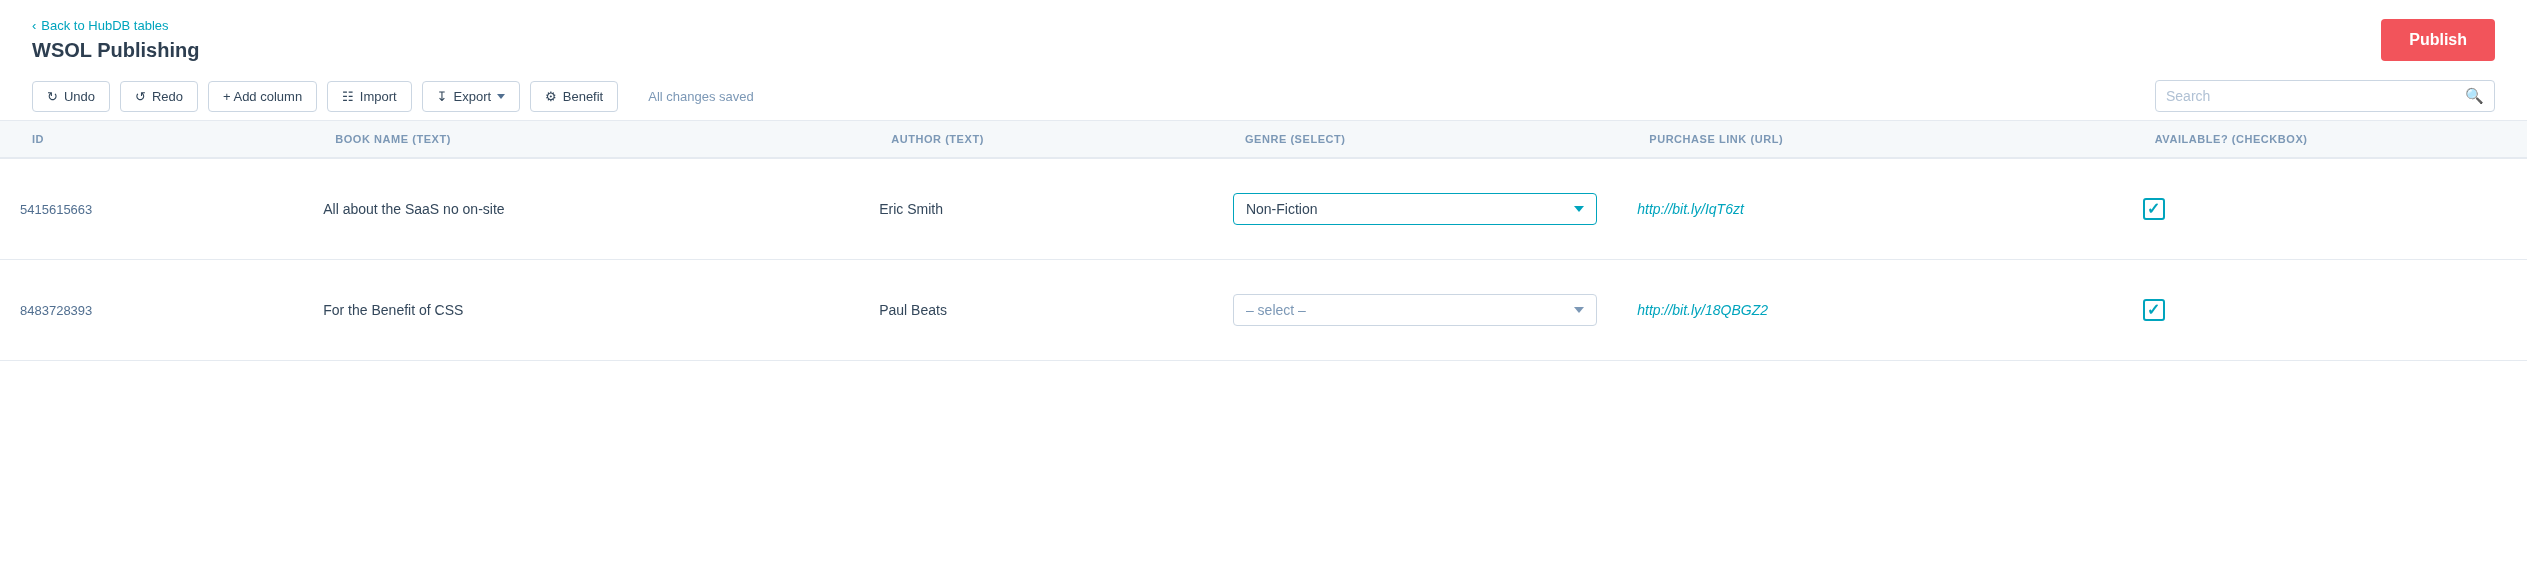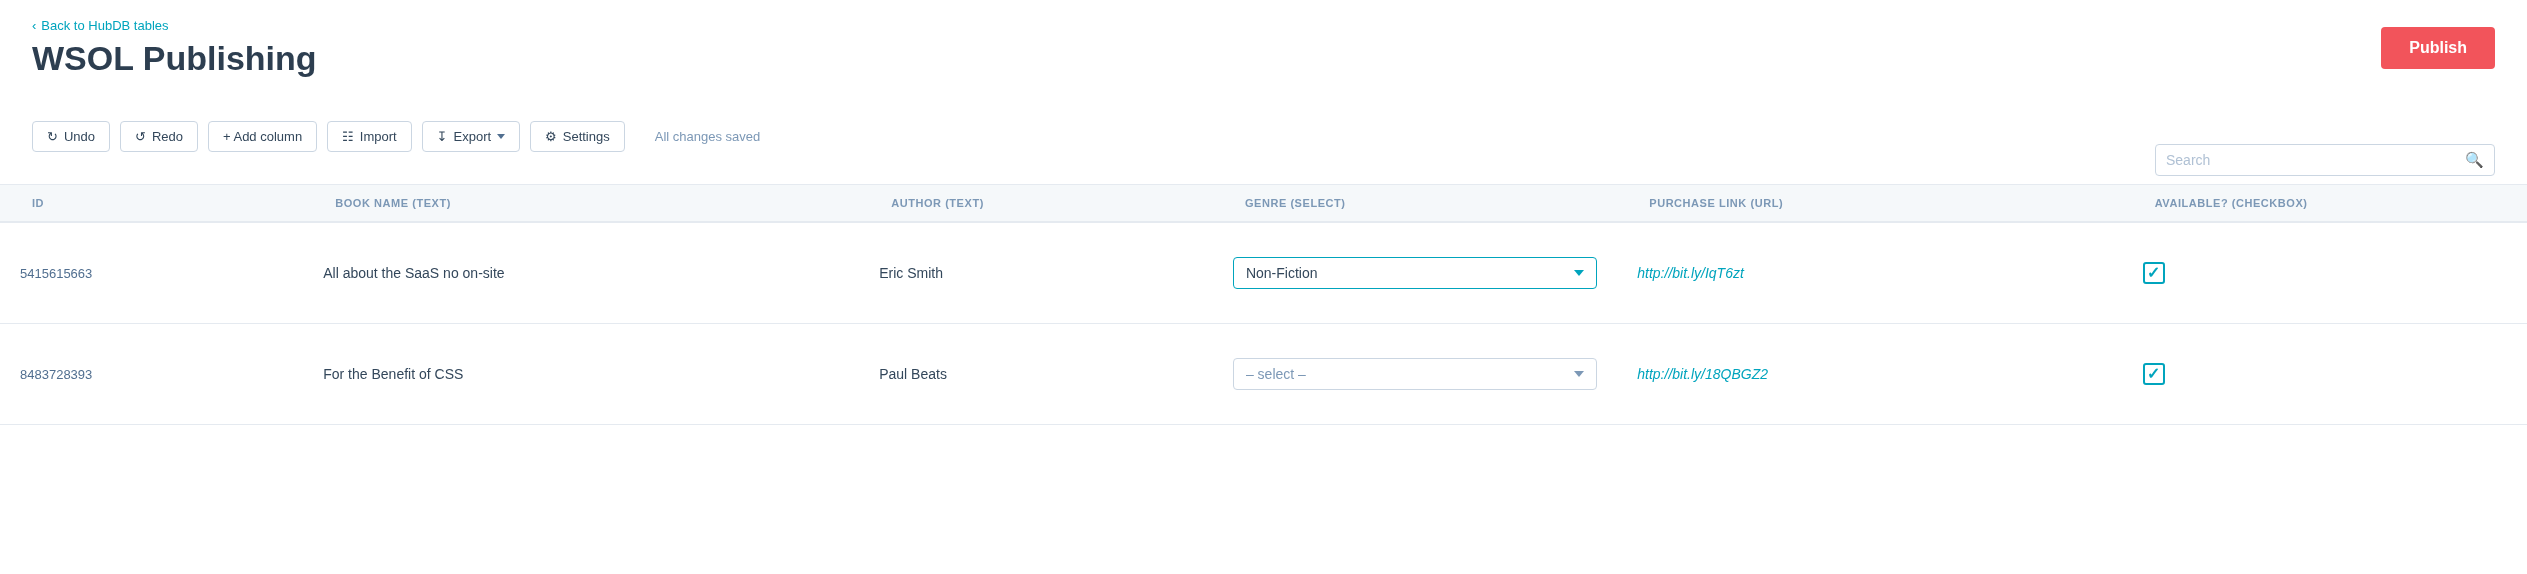--- a/index.html
+++ b/index.html
@@ -27,21 +27,21 @@
       color: #00a4bd;
       font-size: 13px;
       display: flex;
       align-items: center;
       gap: 5px;
       margin-bottom: 6px;
       cursor: pointer;
       text-decoration: none;
     }
     .page-title {
-      font-size: 34px;
+      font-size: 20px;
       font-weight: 600;
       color: #2d3e50;
     }
     .publish-btn {
       background: #f2545b;
       color: #fff;
       border: none;
       border-radius: 4px;
       padding: 12px 28px;
       font-size: 16px;
@@ -79,21 +79,20 @@
     .toolbar-spacer { flex: 1; }
     .search-box {
       display: flex;
       align-items: center;
       border: 1px solid #cbd6e2;
       border-radius: 4px;
       background: #fff;
       padding: 6px 10px;
       gap: 8px;
       width: 340px;
-      margin-top: 48px;
     }
     .search-input {
       border: none;
       outline: none;
       font-size: 14px;
       color: #33475b;
       flex: 1;
       background: transparent;
     }
     .search-input::placeholder { color: #b0c1d4; }
@@ -242,21 +241,21 @@
       <span class="icon-sym">☷</span>
       <span>Import</span>
     </button>
     <button class="toolbar-btn">
       <span class="icon-sym">↧</span>
       <span>Export</span>
       <span style="display:inline-block;width:0;height:0;border-left:4px solid transparent;border-right:4px solid transparent;border-top:5px solid #516f90;"></span>
     </button>
     <button class="toolbar-btn">
       <span class="icon-sym">⚙</span>
-      <span>Settings</span>
+      <span>Benefit</span>
     </button>
     <span class="changes-saved">All changes saved</span>
     <div class="toolbar-spacer"></div>
     <div class="search-box">
       <input class="search-input" type="text" placeholder="Search" style="">
       <span class="search-icon-sym">🔍</span>
     </div>
   </div>
 
   <div class="table-wrapper">

